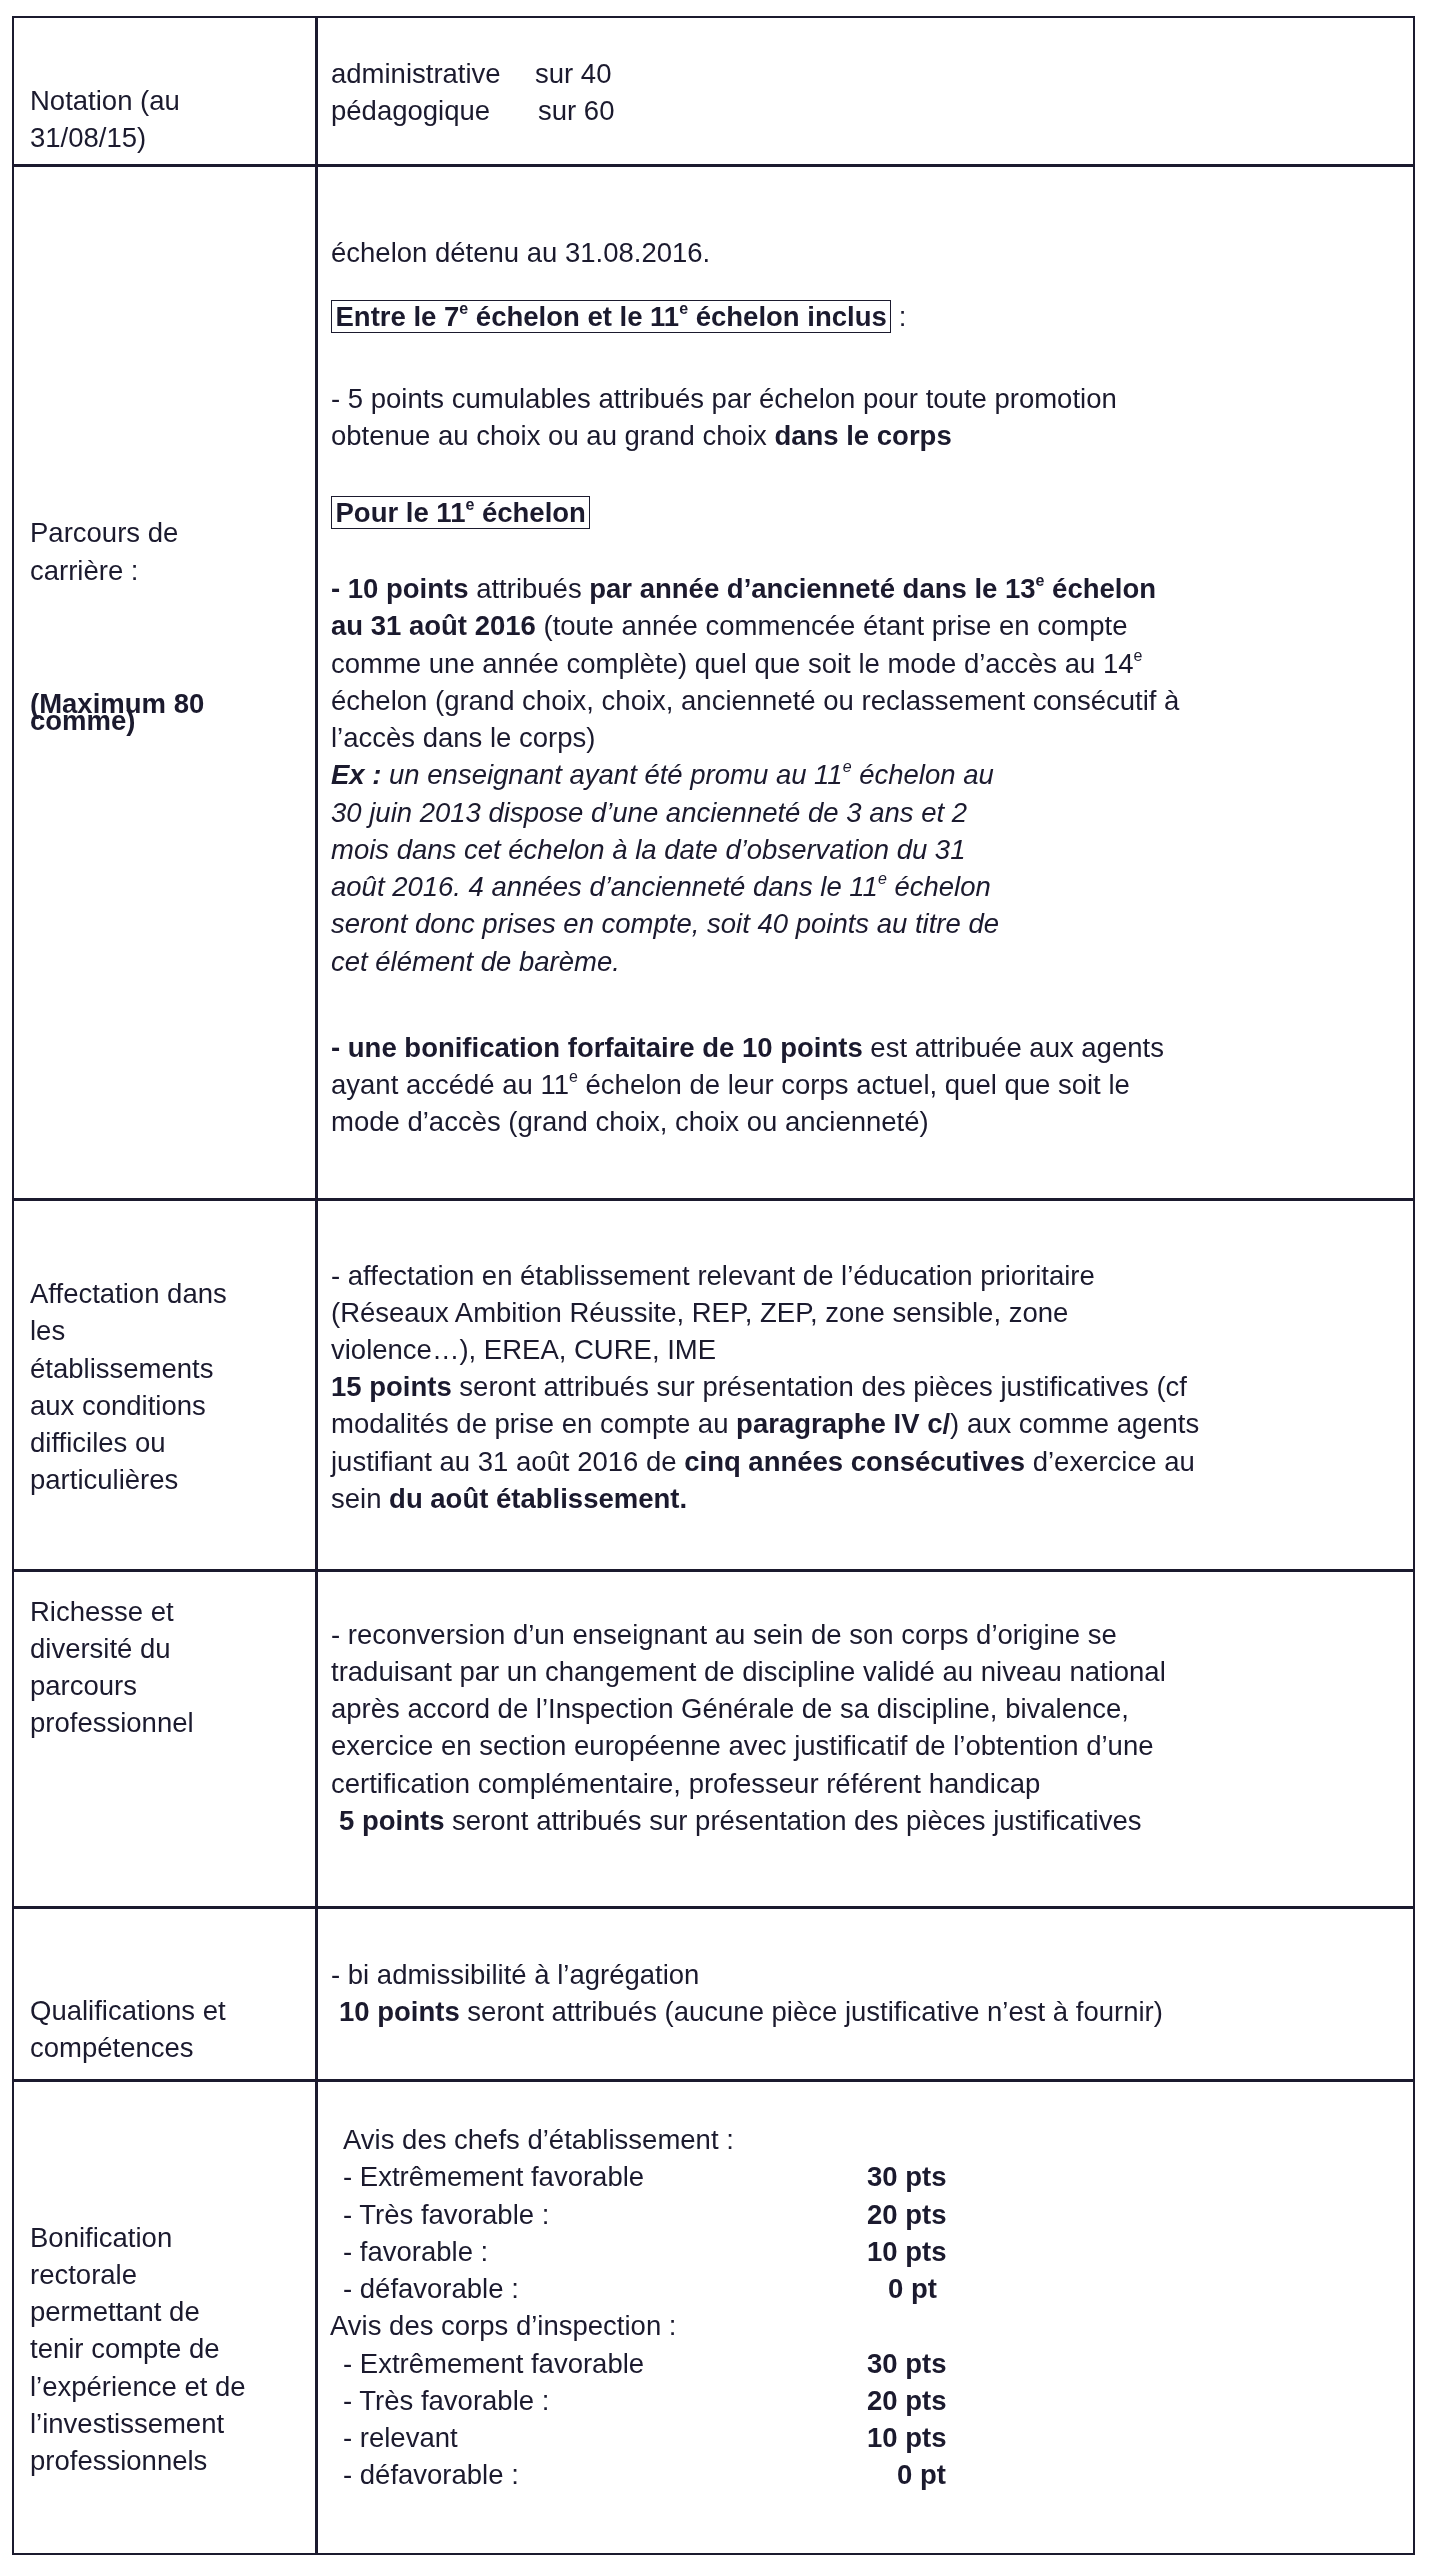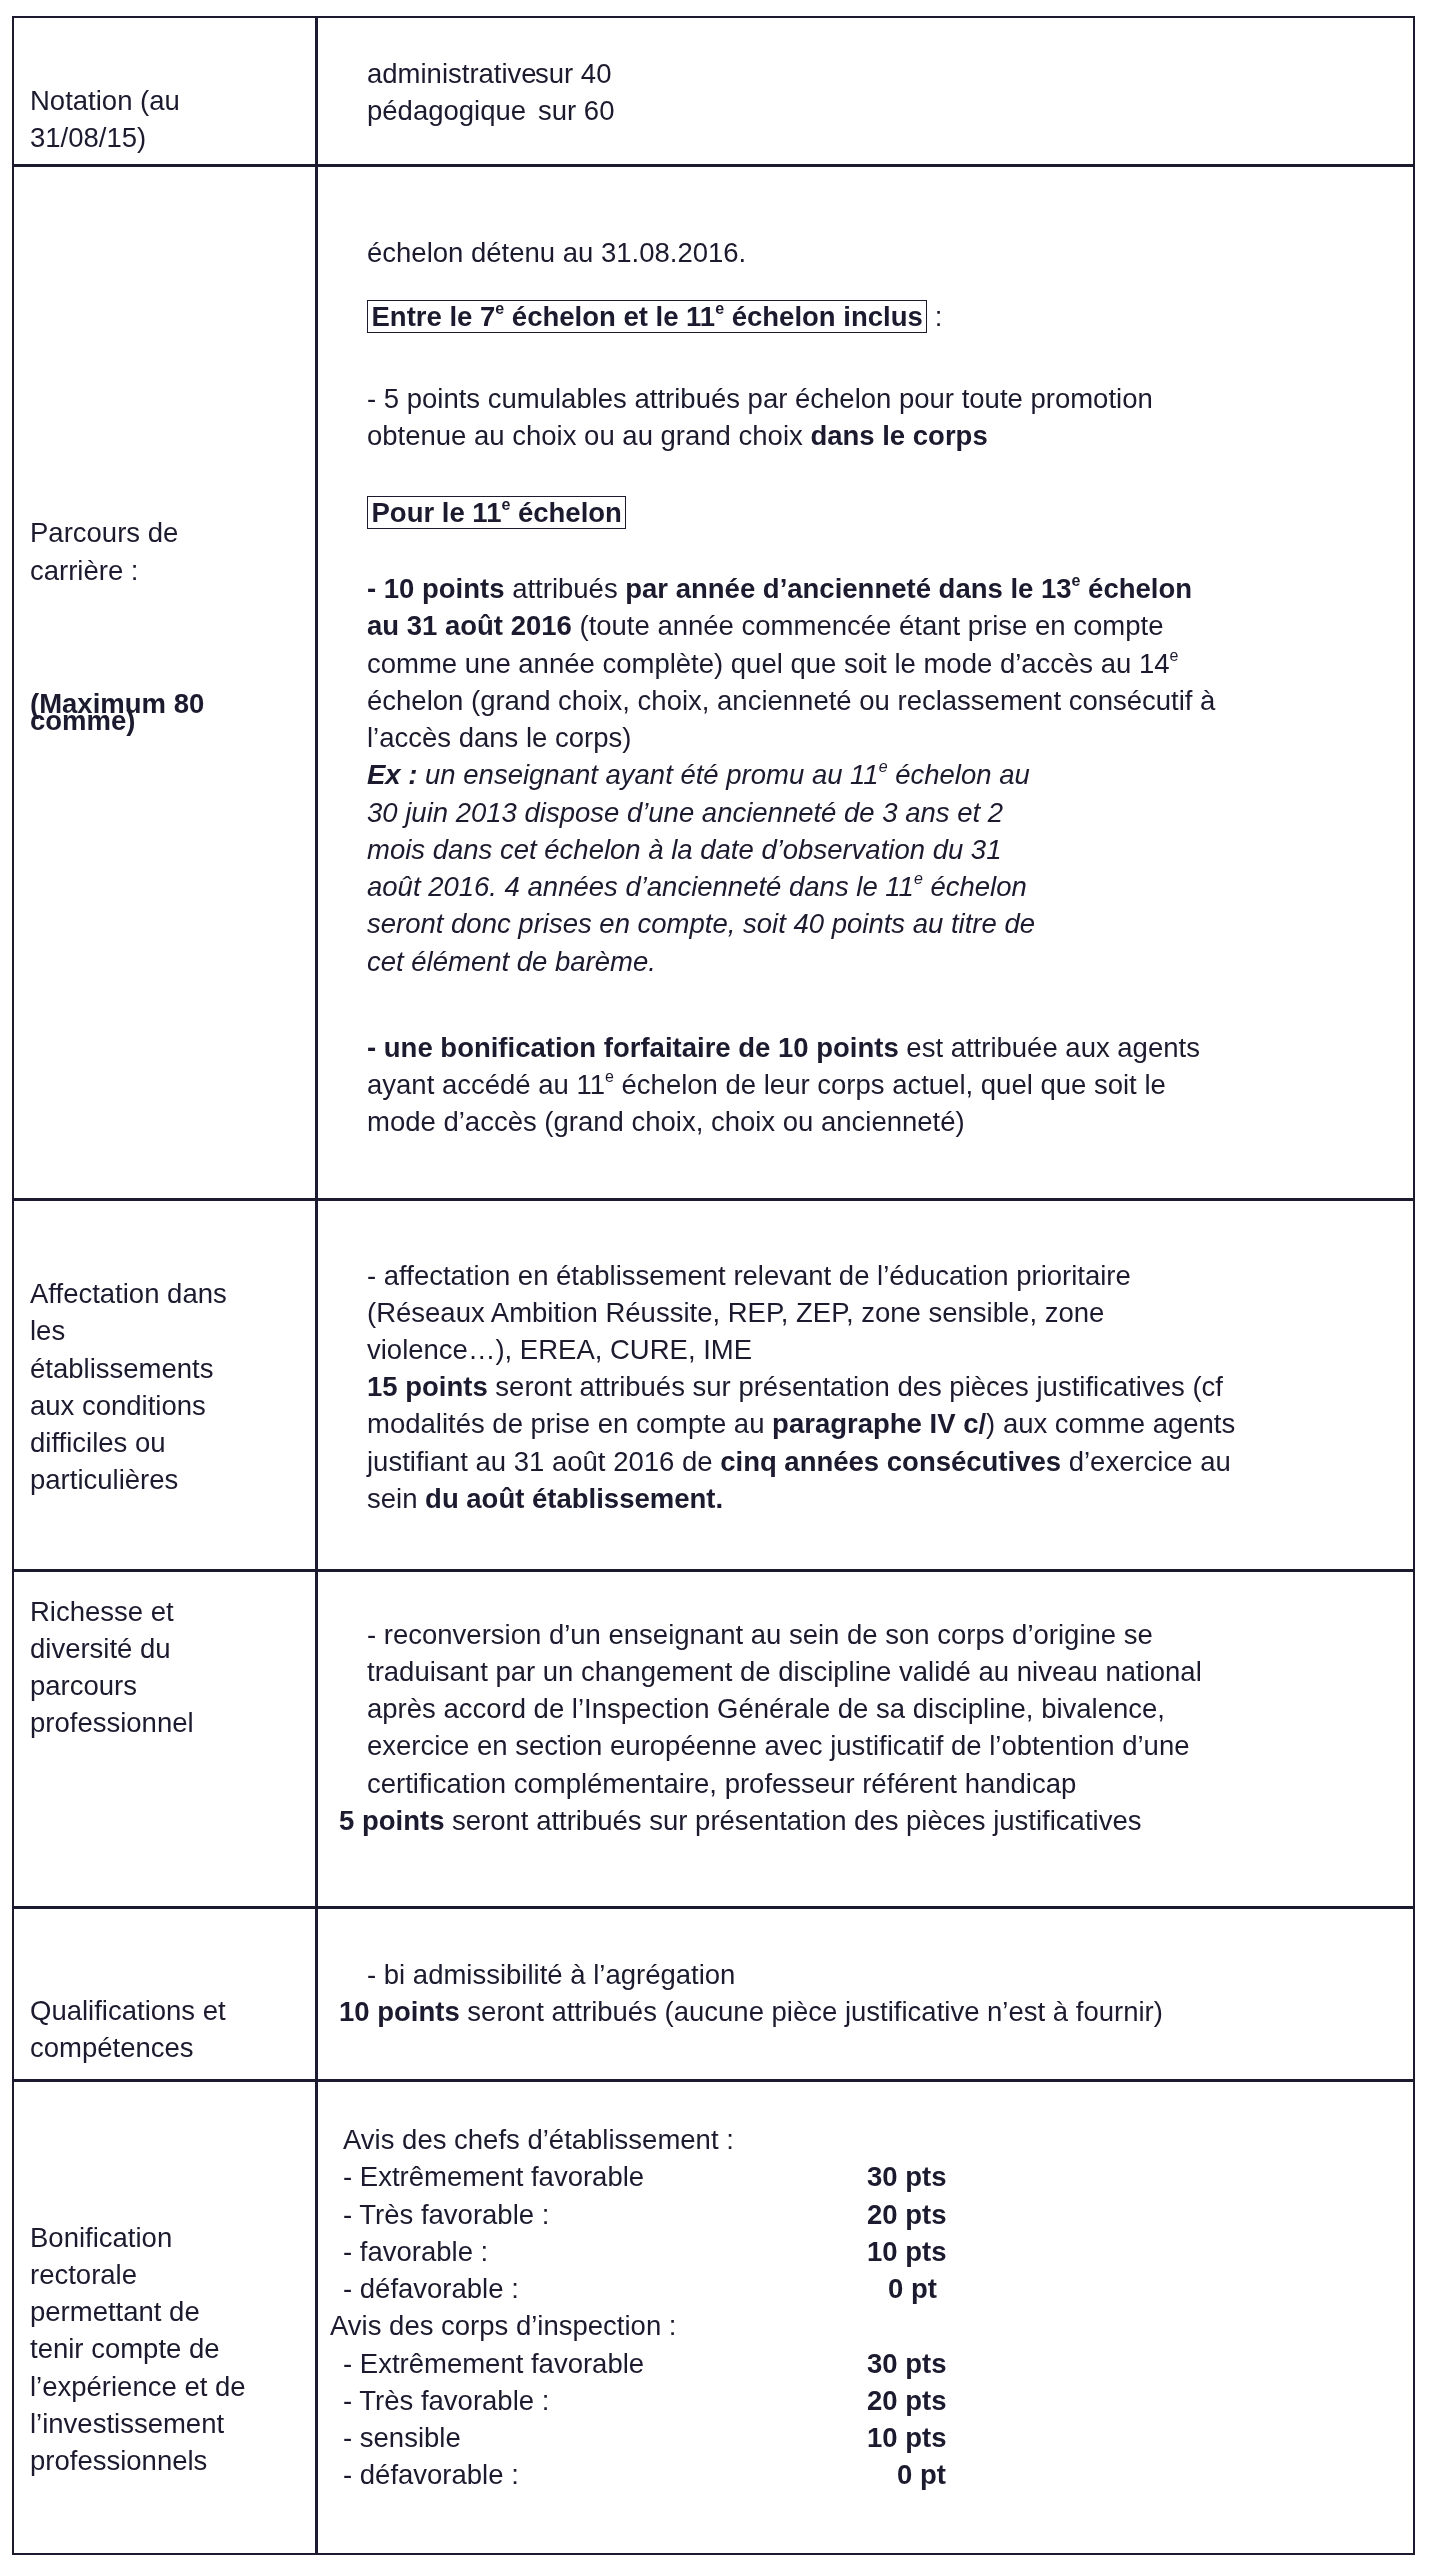--- a/index.html
+++ b/index.html
@@ -4,21 +4,21 @@
 <style>
   html, body { margin: 0; padding: 0; background: #ffffff; }
   body { width: 1435px; height: 2576px; position: relative; overflow: hidden;
          font-family: "Liberation Sans", sans-serif; color: #1b1a2e; }
   .table { position: absolute; left: 12.4px; top: 16px; width: 1403px; height: 2539px;
            border: 2.7px solid #1b1a2e; box-sizing: border-box; }
   .vline { position: absolute; left: 315px; top: 16px; width: 2.7px; height: 2539px; background: #1b1a2e; }
   .hline { position: absolute; left: 12.4px; width: 1403px; height: 2.7px; background: #1b1a2e; }
   .t { position: absolute; white-space: nowrap; font-size: 27.5px; line-height: 37px; }
   .lc { left: 30px; font-size: 27.5px; }
-  .rc { left: 331px; margin-left: 36px; }
+  .rc { left: 331px; }
   .b { font-weight: bold; }
   .i { font-style: italic; }
   .u { text-decoration-thickness: 2.7px; text-underline-offset: 4.4px; }
   .boxed { border: 1.8px solid #1b1a2e; padding: 0 3.5px; font-weight: bold; }
   sup { font-size: 16px; vertical-align: 12.4px; line-height: 0; }
   .pts { position: absolute; left: 867px; font-weight: bold; font-size: 27.5px; line-height: 37px; }
 </style>
 </head>
 <body>
 
@@ -134,18 +134,18 @@
   <div class="t" style="left:343px;top:2233px">- favorable :</div>
   <div class="pts" style="top:2233px">10 pts</div>
   <div class="t" style="left:343px;top:2270px">- défavorable :</div>
   <div class="pts" style="left:888px;top:2270px">0 pt</div>
 
   <div class="t u" style="left:330px;top:2307px">Avis des corps d’inspection :</div>
   <div class="t" style="left:343px;top:2345px">- Extrêmement favorable</div>
   <div class="pts" style="top:2345px">30 pts</div>
   <div class="t" style="left:343px;top:2382px">- Très favorable :</div>
   <div class="pts" style="top:2382px">20 pts</div>
-  <div class="t" style="left:343px;top:2419px">- sensible</div>
+  <div class="t" style="left:343px;top:2419px">- relevant</div>
   <div class="pts" style="top:2419px">10 pts</div>
   <div class="t" style="left:343px;top:2456px">- défavorable :</div>
   <div class="pts" style="left:897px;top:2456px">0 pt</div>
 </div>
 
 
 </body></html>

